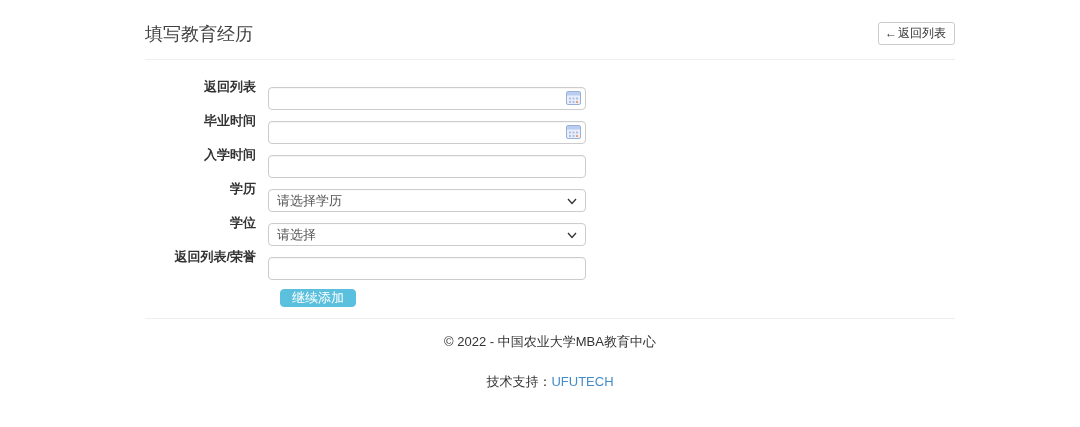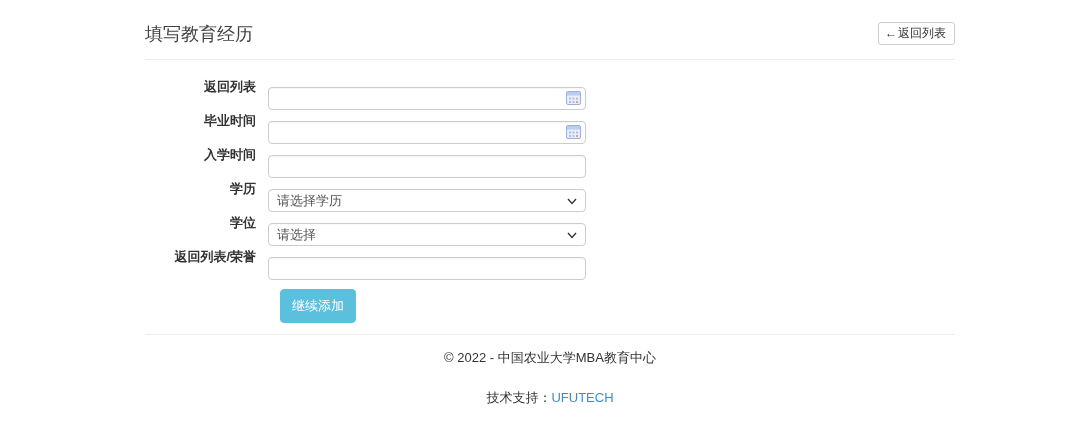--- a/index.html
+++ b/index.html
@@ -120,21 +120,21 @@
     margin-top: 21px;
     display: flex;
     gap: 6px;
   }
   .btn-info {
     border: 1px solid transparent;
     border-radius: 4px;
     color: #fff;
     font-size: 13px;
     line-height: 14px;
-    padding: 9px 11px;
+    padding: 1px 11px;
     cursor: pointer;
     font-family: inherit;
   }
   .bottom-divider {
     margin-top: 11px;
     border: none;
     border-top: 1px solid #eeeeee;
     height: 0;
   }
   .footer {

